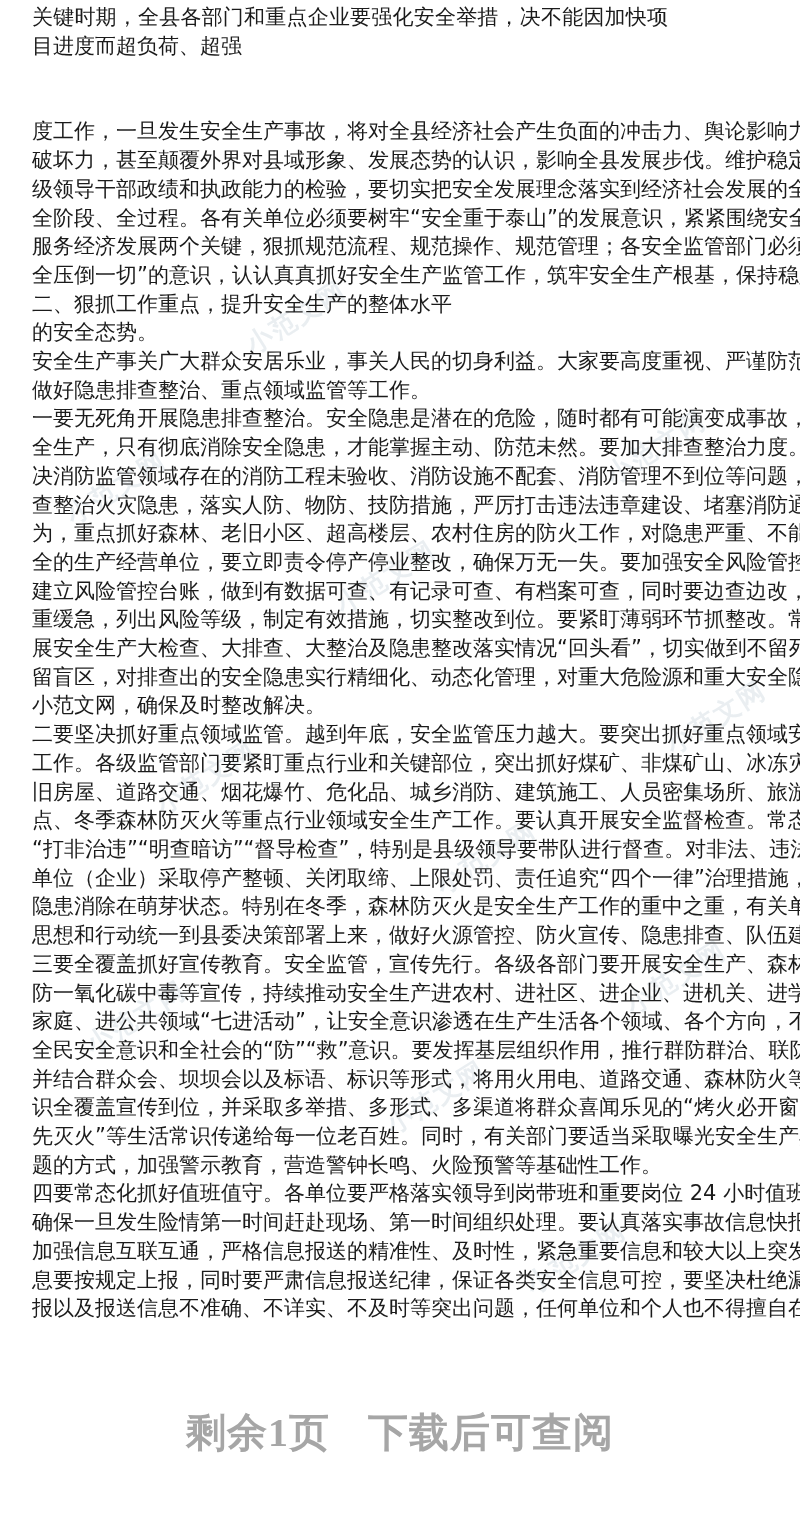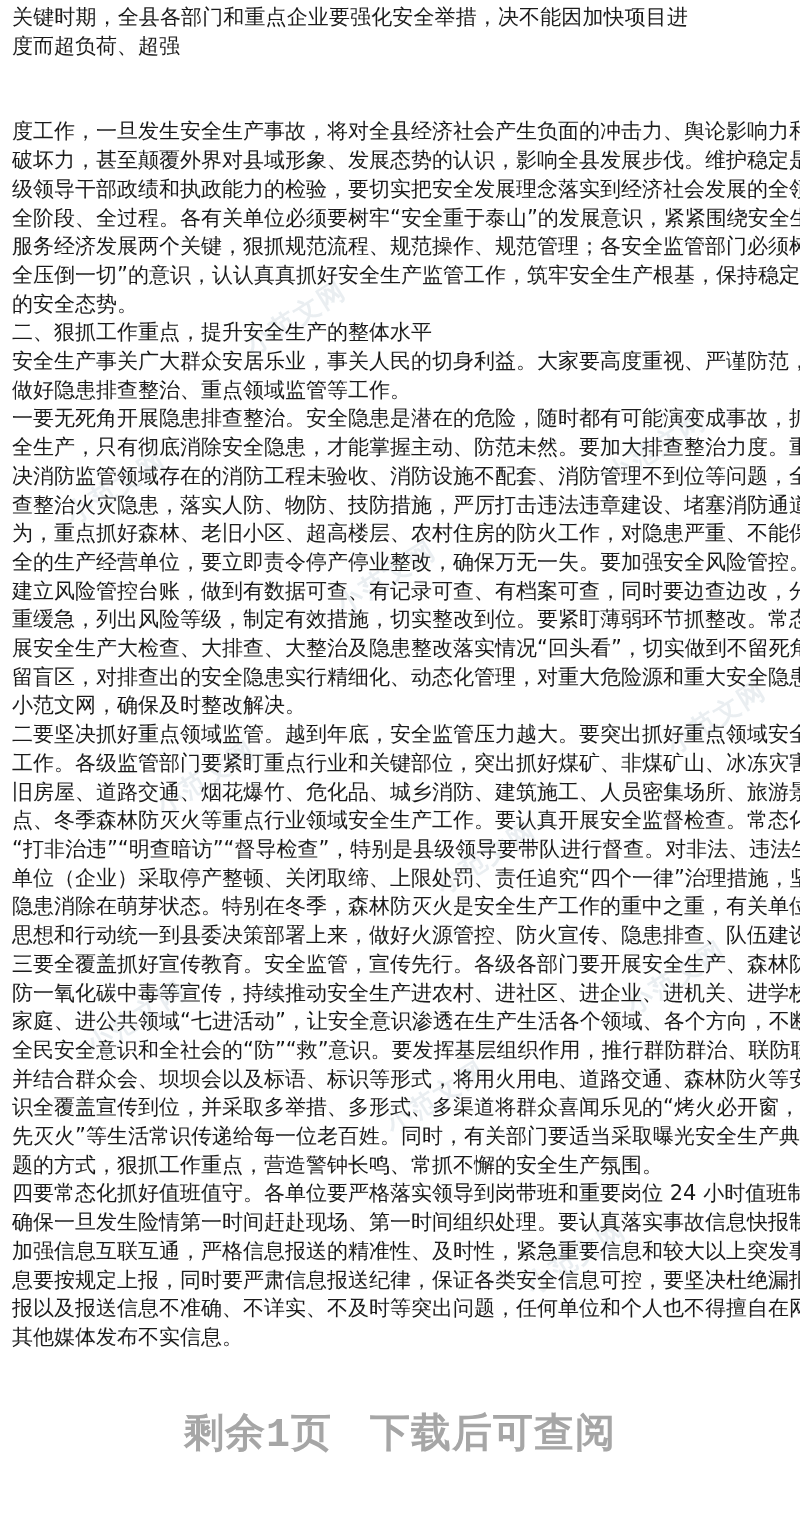--- a/index.html
+++ b/index.html
@@ -45,21 +45,21 @@
   .wm.f { left: 660px; top: 700px; }
   .wm.g { left: 80px;  top: 1000px; }
   .wm.h { left: 380px; top: 1080px; }
   .wm.i { left: 620px; top: 960px; }
   .wm.j { left: 240px; top: 300px; }
   .wm.k { left: 520px; top: 1240px; }
 
   .doc-body {
     position: relative;
     z-index: 1;
-    padding: 0 12px;
+    padding: 0 32px;
     box-sizing: border-box;
     width: 700px;
   }
   .line {
     font-size: 21px;
     line-height: 28.7px;
     color: #1b1b1b;
     text-align: justify;
     text-justify: inter-character;
     letter-spacing: 0px;
@@ -92,21 +92,21 @@
     position: absolute;
     left: 0;
     right: 0;
     top: 1405px;
     z-index: 2;
     text-align: center;
     color: #a6a6a6;
     font-size: 40px;
     font-weight: 700;
     letter-spacing: 1px;
-    font-family: Liberation Mono, monospace;
+    font-family: Liberation Serif, serif;
   }
   .footer-banner .gapcell {
     display: inline-block;
     width: 38px;
   }
 </style>
 </head>
 <body>
 
 <div class="page">
@@ -131,22 +131,22 @@
 
     <div class="page-gap"></div>
 
     <div id="body-lines">
         <div class="vline stretch"><span>度</span><span>工</span><span>作</span><span>，</span><span>一</span><span>旦</span><span>发</span><span>生</span><span>安</span><span>全</span><span>生</span><span>产</span><span>事</span><span>故</span><span>，</span><span>将</span><span>对</span><span>全</span><span>县</span><span>经</span><span>济</span><span>社</span><span>会</span><span>产</span><span>生</span><span>负</span><span>面</span><span>的</span><span>冲</span><span>击</span><span>力</span><span>、</span><span>舆</span><span>论</span><span>影</span><span>响</span><span>力</span><span>和</span></div>
         <div class="vline stretch"><span>破</span><span>坏</span><span>力</span><span>，</span><span>甚</span><span>至</span><span>颠</span><span>覆</span><span>外</span><span>界</span><span>对</span><span>县</span><span>域</span><span>形</span><span>象</span><span>、</span><span>发</span><span>展</span><span>态</span><span>势</span><span>的</span><span>认</span><span>识</span><span>，</span><span>影</span><span>响</span><span>全</span><span>县</span><span>发</span><span>展</span><span>步</span><span>伐</span><span>。</span><span>维</span><span>护</span><span>稳</span><span>定</span><span>是</span></div>
         <div class="vline stretch"><span>级</span><span>领</span><span>导</span><span>干</span><span>部</span><span>政</span><span>绩</span><span>和</span><span>执</span><span>政</span><span>能</span><span>力</span><span>的</span><span>检</span><span>验</span><span>，</span><span>要</span><span>切</span><span>实</span><span>把</span><span>安</span><span>全</span><span>发</span><span>展</span><span>理</span><span>念</span><span>落</span><span>实</span><span>到</span><span>经</span><span>济</span><span>社</span><span>会</span><span>发</span><span>展</span><span>的</span><span>全</span><span>领</span></div>
         <div class="vline stretch"><span>全</span><span>阶</span><span>段</span><span>、</span><span>全</span><span>过</span><span>程</span><span>。</span><span>各</span><span>有</span><span>关</span><span>单</span><span>位</span><span>必</span><span>须</span><span>要</span><span>树</span><span>牢</span><span>“</span><span>安</span><span>全</span><span>重</span><span>于</span><span>泰</span><span>山</span><span>”</span><span>的</span><span>发</span><span>展</span><span>意</span><span>识</span><span>，</span><span>紧</span><span>紧</span><span>围</span><span>绕</span><span>安</span><span>全</span><span>生</span></div>
         <div class="vline stretch"><span>服</span><span>务</span><span>经</span><span>济</span><span>发</span><span>展</span><span>两</span><span>个</span><span>关</span><span>键</span><span>，</span><span>狠</span><span>抓</span><span>规</span><span>范</span><span>流</span><span>程</span><span>、</span><span>规</span><span>范</span><span>操</span><span>作</span><span>、</span><span>规</span><span>范</span><span>管</span><span>理</span><span>；</span><span>各</span><span>安</span><span>全</span><span>监</span><span>管</span><span>部</span><span>门</span><span>必</span><span>须</span><span>树</span></div>
         <div class="vline stretch"><span>全</span><span>压</span><span>倒</span><span>一</span><span>切</span><span>”</span><span>的</span><span>意</span><span>识</span><span>，</span><span>认</span><span>认</span><span>真</span><span>真</span><span>抓</span><span>好</span><span>安</span><span>全</span><span>生</span><span>产</span><span>监</span><span>管</span><span>工</span><span>作</span><span>，</span><span>筑</span><span>牢</span><span>安</span><span>全</span><span>生</span><span>产</span><span>根</span><span>基</span><span>，</span><span>保</span><span>持</span><span>稳</span><span>定</span></div>
+        <div class="vline">二、狠抓工作重点，提升安全生产的整体水平</div>
         <div class="vline">的安全态势。</div>
-        <div class="vline">二、狠抓工作重点，提升安全生产的整体水平</div>
         <div class="vline stretch"><span>安</span><span>全</span><span>生</span><span>产</span><span>事</span><span>关</span><span>广</span><span>大</span><span>群</span><span>众</span><span>安</span><span>居</span><span>乐</span><span>业</span><span>，</span><span>事</span><span>关</span><span>人</span><span>民</span><span>的</span><span>切</span><span>身</span><span>利</span><span>益</span><span>。</span><span>大</span><span>家</span><span>要</span><span>高</span><span>度</span><span>重</span><span>视</span><span>、</span><span>严</span><span>谨</span><span>防</span><span>范</span><span>，</span></div>
         <div class="vline">做好隐患排查整治、重点领域监管等工作。</div>
         <div class="vline stretch"><span>一</span><span>要</span><span>无</span><span>死</span><span>角</span><span>开</span><span>展</span><span>隐</span><span>患</span><span>排</span><span>查</span><span>整</span><span>治</span><span>。</span><span>安</span><span>全</span><span>隐</span><span>患</span><span>是</span><span>潜</span><span>在</span><span>的</span><span>危</span><span>险</span><span>，</span><span>随</span><span>时</span><span>都</span><span>有</span><span>可</span><span>能</span><span>演</span><span>变</span><span>成</span><span>事</span><span>故</span><span>，</span><span>抓</span></div>
         <div class="vline stretch"><span>全</span><span>生</span><span>产</span><span>，</span><span>只</span><span>有</span><span>彻</span><span>底</span><span>消</span><span>除</span><span>安</span><span>全</span><span>隐</span><span>患</span><span>，</span><span>才</span><span>能</span><span>掌</span><span>握</span><span>主</span><span>动</span><span>、</span><span>防</span><span>范</span><span>未</span><span>然</span><span>。</span><span>要</span><span>加</span><span>大</span><span>排</span><span>查</span><span>整</span><span>治</span><span>力</span><span>度</span><span>。</span><span>重</span></div>
         <div class="vline stretch"><span>决</span><span>消</span><span>防</span><span>监</span><span>管</span><span>领</span><span>域</span><span>存</span><span>在</span><span>的</span><span>消</span><span>防</span><span>工</span><span>程</span><span>未</span><span>验</span><span>收</span><span>、</span><span>消</span><span>防</span><span>设</span><span>施</span><span>不</span><span>配</span><span>套</span><span>、</span><span>消</span><span>防</span><span>管</span><span>理</span><span>不</span><span>到</span><span>位</span><span>等</span><span>问</span><span>题</span><span>，</span><span>全</span></div>
         <div class="vline stretch"><span>查</span><span>整</span><span>治</span><span>火</span><span>灾</span><span>隐</span><span>患</span><span>，</span><span>落</span><span>实</span><span>人</span><span>防</span><span>、</span><span>物</span><span>防</span><span>、</span><span>技</span><span>防</span><span>措</span><span>施</span><span>，</span><span>严</span><span>厉</span><span>打</span><span>击</span><span>违</span><span>法</span><span>违</span><span>章</span><span>建</span><span>设</span><span>、</span><span>堵</span><span>塞</span><span>消</span><span>防</span><span>通</span><span>道</span></div>
         <div class="vline stretch"><span>为</span><span>，</span><span>重</span><span>点</span><span>抓</span><span>好</span><span>森</span><span>林</span><span>、</span><span>老</span><span>旧</span><span>小</span><span>区</span><span>、</span><span>超</span><span>高</span><span>楼</span><span>层</span><span>、</span><span>农</span><span>村</span><span>住</span><span>房</span><span>的</span><span>防</span><span>火</span><span>工</span><span>作</span><span>，</span><span>对</span><span>隐</span><span>患</span><span>严</span><span>重</span><span>、</span><span>不</span><span>能</span><span>保</span></div>
         <div class="vline stretch"><span>全</span><span>的</span><span>生</span><span>产</span><span>经</span><span>营</span><span>单</span><span>位</span><span>，</span><span>要</span><span>立</span><span>即</span><span>责</span><span>令</span><span>停</span><span>产</span><span>停</span><span>业</span><span>整</span><span>改</span><span>，</span><span>确</span><span>保</span><span>万</span><span>无</span><span>一</span><span>失</span><span>。</span><span>要</span><span>加</span><span>强</span><span>安</span><span>全</span><span>风</span><span>险</span><span>管</span><span>控</span><span>。</span></div>
         <div class="vline stretch"><span>建</span><span>立</span><span>风</span><span>险</span><span>管</span><span>控</span><span>台</span><span>账</span><span>，</span><span>做</span><span>到</span><span>有</span><span>数</span><span>据</span><span>可</span><span>查</span><span>、</span><span>有</span><span>记</span><span>录</span><span>可</span><span>查</span><span>、</span><span>有</span><span>档</span><span>案</span><span>可</span><span>查</span><span>，</span><span>同</span><span>时</span><span>要</span><span>边</span><span>查</span><span>边</span><span>改</span><span>，</span><span>分</span></div>
         <div class="vline stretch"><span>重</span><span>缓</span><span>急</span><span>，</span><span>列</span><span>出</span><span>风</span><span>险</span><span>等</span><span>级</span><span>，</span><span>制</span><span>定</span><span>有</span><span>效</span><span>措</span><span>施</span><span>，</span><span>切</span><span>实</span><span>整</span><span>改</span><span>到</span><span>位</span><span>。</span><span>要</span><span>紧</span><span>盯</span><span>薄</span><span>弱</span><span>环</span><span>节</span><span>抓</span><span>整</span><span>改</span><span>。</span><span>常</span><span>态</span></div>
@@ -161,27 +161,26 @@
         <div class="vline stretch"><span>单</span><span>位</span><span>（</span><span>企</span><span>业</span><span>）</span><span>采</span><span>取</span><span>停</span><span>产</span><span>整</span><span>顿</span><span>、</span><span>关</span><span>闭</span><span>取</span><span>缔</span><span>、</span><span>上</span><span>限</span><span>处</span><span>罚</span><span>、</span><span>责</span><span>任</span><span>追</span><span>究</span><span>“</span><span>四</span><span>个</span><span>一</span><span>律</span><span>”</span><span>治</span><span>理</span><span>措</span><span>施</span><span>，</span><span>坚</span></div>
         <div class="vline stretch"><span>隐</span><span>患</span><span>消</span><span>除</span><span>在</span><span>萌</span><span>芽</span><span>状</span><span>态</span><span>。</span><span>特</span><span>别</span><span>在</span><span>冬</span><span>季</span><span>，</span><span>森</span><span>林</span><span>防</span><span>灭</span><span>火</span><span>是</span><span>安</span><span>全</span><span>生</span><span>产</span><span>工</span><span>作</span><span>的</span><span>重</span><span>中</span><span>之</span><span>重</span><span>，</span><span>有</span><span>关</span><span>单</span><span>位</span></div>
         <div class="vline stretch"><span>思</span><span>想</span><span>和</span><span>行</span><span>动</span><span>统</span><span>一</span><span>到</span><span>县</span><span>委</span><span>决</span><span>策</span><span>部</span><span>署</span><span>上</span><span>来</span><span>，</span><span>做</span><span>好</span><span>火</span><span>源</span><span>管</span><span>控</span><span>、</span><span>防</span><span>火</span><span>宣</span><span>传</span><span>、</span><span>隐</span><span>患</span><span>排</span><span>查</span><span>、</span><span>队</span><span>伍</span><span>建</span><span>设</span></div>
         <div class="vline stretch"><span>三</span><span>要</span><span>全</span><span>覆</span><span>盖</span><span>抓</span><span>好</span><span>宣</span><span>传</span><span>教</span><span>育</span><span>。</span><span>安</span><span>全</span><span>监</span><span>管</span><span>，</span><span>宣</span><span>传</span><span>先</span><span>行</span><span>。</span><span>各</span><span>级</span><span>各</span><span>部</span><span>门</span><span>要</span><span>开</span><span>展</span><span>安</span><span>全</span><span>生</span><span>产</span><span>、</span><span>森</span><span>林</span><span>防</span></div>
         <div class="vline stretch"><span>防</span><span>一</span><span>氧</span><span>化</span><span>碳</span><span>中</span><span>毒</span><span>等</span><span>宣</span><span>传</span><span>，</span><span>持</span><span>续</span><span>推</span><span>动</span><span>安</span><span>全</span><span>生</span><span>产</span><span>进</span><span>农</span><span>村</span><span>、</span><span>进</span><span>社</span><span>区</span><span>、</span><span>进</span><span>企</span><span>业</span><span>、</span><span>进</span><span>机</span><span>关</span><span>、</span><span>进</span><span>学</span><span>校</span></div>
         <div class="vline stretch"><span>家</span><span>庭</span><span>、</span><span>进</span><span>公</span><span>共</span><span>领</span><span>域</span><span>“</span><span>七</span><span>进</span><span>活</span><span>动</span><span>”</span><span>，</span><span>让</span><span>安</span><span>全</span><span>意</span><span>识</span><span>渗</span><span>透</span><span>在</span><span>生</span><span>产</span><span>生</span><span>活</span><span>各</span><span>个</span><span>领</span><span>域</span><span>、</span><span>各</span><span>个</span><span>方</span><span>向</span><span>，</span><span>不</span><span>断</span></div>
         <div class="vline stretch"><span>全</span><span>民</span><span>安</span><span>全</span><span>意</span><span>识</span><span>和</span><span>全</span><span>社</span><span>会</span><span>的</span><span>“</span><span>防</span><span>”</span><span>“</span><span>救</span><span>”</span><span>意</span><span>识</span><span>。</span><span>要</span><span>发</span><span>挥</span><span>基</span><span>层</span><span>组</span><span>织</span><span>作</span><span>用</span><span>，</span><span>推</span><span>行</span><span>群</span><span>防</span><span>群</span><span>治</span><span>、</span><span>联</span><span>防</span><span>联</span></div>
         <div class="vline stretch"><span>并</span><span>结</span><span>合</span><span>群</span><span>众</span><span>会</span><span>、</span><span>坝</span><span>坝</span><span>会</span><span>以</span><span>及</span><span>标</span><span>语</span><span>、</span><span>标</span><span>识</span><span>等</span><span>形</span><span>式</span><span>，</span><span>将</span><span>用</span><span>火</span><span>用</span><span>电</span><span>、</span><span>道</span><span>路</span><span>交</span><span>通</span><span>、</span><span>森</span><span>林</span><span>防</span><span>火</span><span>等</span><span>安</span></div>
         <div class="vline stretch"><span>识</span><span>全</span><span>覆</span><span>盖</span><span>宣</span><span>传</span><span>到</span><span>位</span><span>，</span><span>并</span><span>采</span><span>取</span><span>多</span><span>举</span><span>措</span><span>、</span><span>多</span><span>形</span><span>式</span><span>、</span><span>多</span><span>渠</span><span>道</span><span>将</span><span>群</span><span>众</span><span>喜</span><span>闻</span><span>乐</span><span>见</span><span>的</span><span>“</span><span>烤</span><span>火</span><span>必</span><span>开</span><span>窗</span><span>，</span></div>
         <div class="vline stretch"><span>先</span><span>灭</span><span>火</span><span>”</span><span>等</span><span>生</span><span>活</span><span>常</span><span>识</span><span>传</span><span>递</span><span>给</span><span>每</span><span>一</span><span>位</span><span>老</span><span>百</span><span>姓</span><span>。</span><span>同</span><span>时</span><span>，</span><span>有</span><span>关</span><span>部</span><span>门</span><span>要</span><span>适</span><span>当</span><span>采</span><span>取</span><span>曝</span><span>光</span><span>安</span><span>全</span><span>生</span><span>产</span><span>典</span></div>
-        <div class="vline">题的方式，狠抓工作重点，营造警钟长鸣、常抓不懈的安全生产氛围。</div>
+        <div class="vline">题的方式，加强警示教育，营造警钟长鸣、火险预警等基础性工作。</div>
         <div class="vline stretch"><span>四</span><span>要</span><span>常</span><span>态</span><span>化</span><span>抓</span><span>好</span><span>值</span><span>班</span><span>值</span><span>守</span><span>。</span><span>各</span><span>单</span><span>位</span><span>要</span><span>严</span><span>格</span><span>落</span><span>实</span><span>领</span><span>导</span><span>到</span><span>岗</span><span>带</span><span>班</span><span>和</span><span>重</span><span>要</span><span>岗</span><span>位</span><span> </span><span>2</span><span>4</span><span> </span><span>小</span><span>时</span><span>值</span><span>班</span><span>制</span></div>
         <div class="vline stretch"><span>确</span><span>保</span><span>一</span><span>旦</span><span>发</span><span>生</span><span>险</span><span>情</span><span>第</span><span>一</span><span>时</span><span>间</span><span>赶</span><span>赴</span><span>现</span><span>场</span><span>、</span><span>第</span><span>一</span><span>时</span><span>间</span><span>组</span><span>织</span><span>处</span><span>理</span><span>。</span><span>要</span><span>认</span><span>真</span><span>落</span><span>实</span><span>事</span><span>故</span><span>信</span><span>息</span><span>快</span><span>报</span><span>制</span></div>
         <div class="vline stretch"><span>加</span><span>强</span><span>信</span><span>息</span><span>互</span><span>联</span><span>互</span><span>通</span><span>，</span><span>严</span><span>格</span><span>信</span><span>息</span><span>报</span><span>送</span><span>的</span><span>精</span><span>准</span><span>性</span><span>、</span><span>及</span><span>时</span><span>性</span><span>，</span><span>紧</span><span>急</span><span>重</span><span>要</span><span>信</span><span>息</span><span>和</span><span>较</span><span>大</span><span>以</span><span>上</span><span>突</span><span>发</span><span>事</span></div>
         <div class="vline stretch"><span>息</span><span>要</span><span>按</span><span>规</span><span>定</span><span>上</span><span>报</span><span>，</span><span>同</span><span>时</span><span>要</span><span>严</span><span>肃</span><span>信</span><span>息</span><span>报</span><span>送</span><span>纪</span><span>律</span><span>，</span><span>保</span><span>证</span><span>各</span><span>类</span><span>安</span><span>全</span><span>信</span><span>息</span><span>可</span><span>控</span><span>，</span><span>要</span><span>坚</span><span>决</span><span>杜</span><span>绝</span><span>漏</span><span>报</span></div>
         <div class="vline stretch"><span>报</span><span>以</span><span>及</span><span>报</span><span>送</span><span>信</span><span>息</span><span>不</span><span>准</span><span>确</span><span>、</span><span>不</span><span>详</span><span>实</span><span>、</span><span>不</span><span>及</span><span>时</span><span>等</span><span>突</span><span>出</span><span>问</span><span>题</span><span>，</span><span>任</span><span>何</span><span>单</span><span>位</span><span>和</span><span>个</span><span>人</span><span>也</span><span>不</span><span>得</span><span>擅</span><span>自</span><span>在</span><span>网</span></div>
-        <div class="vline">其他媒体发布不实信息。</div>
       </div>
 
   </div>
 
   <div class="footer-banner">
     <span>剩余1页</span><span class="gapcell"></span><span>下载后可查阅</span>
   </div>
 
 </div>
 

